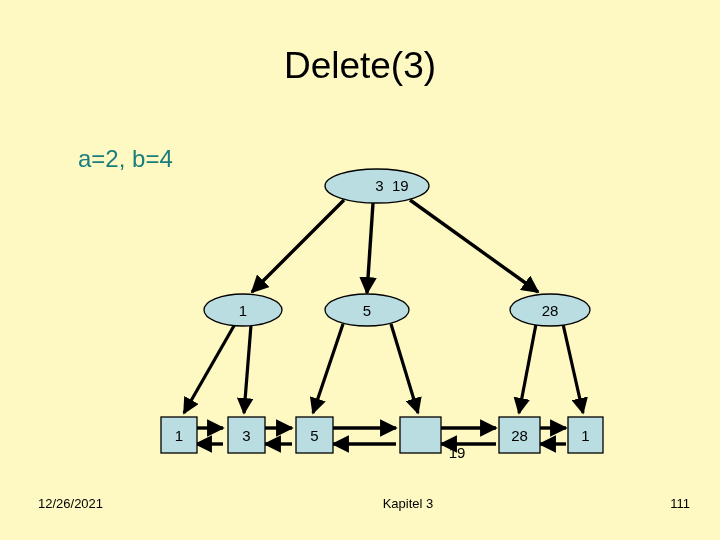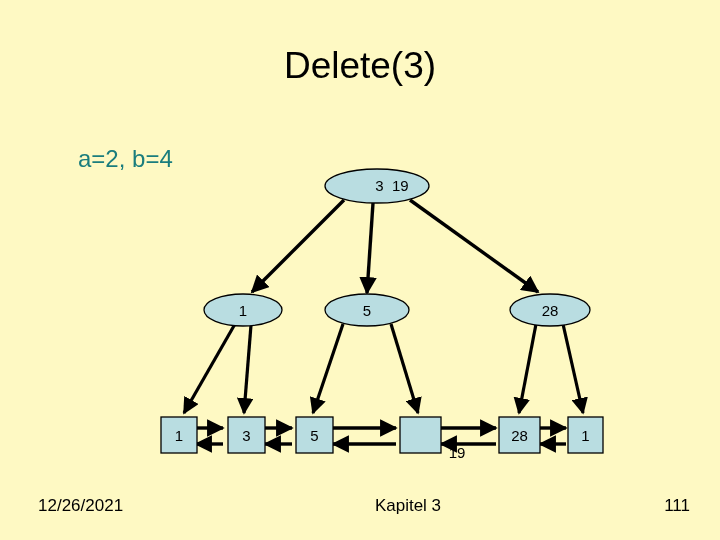--- a/index.html
+++ b/index.html
@@ -46,21 +46,21 @@
     position: absolute;
     font-size: 15px;
     color: #000000;
     white-space: pre;
     text-align: center;
     pointer-events: none;
   }
   .footer-text {
     position: absolute;
     top: 496px;
-    font-size: 17px;
+    font-size: 13px;
     color: #000000;
     white-space: pre;
   }
   #footer-date { left: 38px; }
   #footer-center {
     left: 0;
     width: 720px;
     text-align: center;
     margin-left: 48px;
   }

